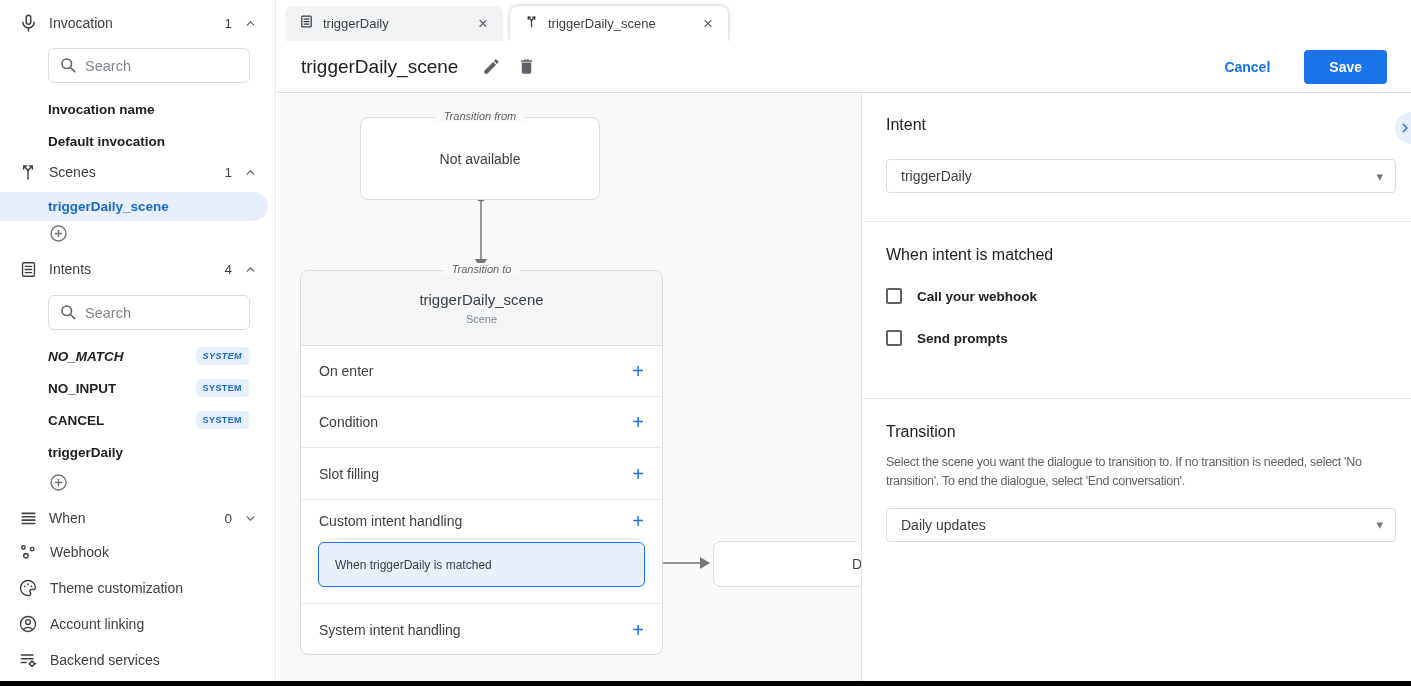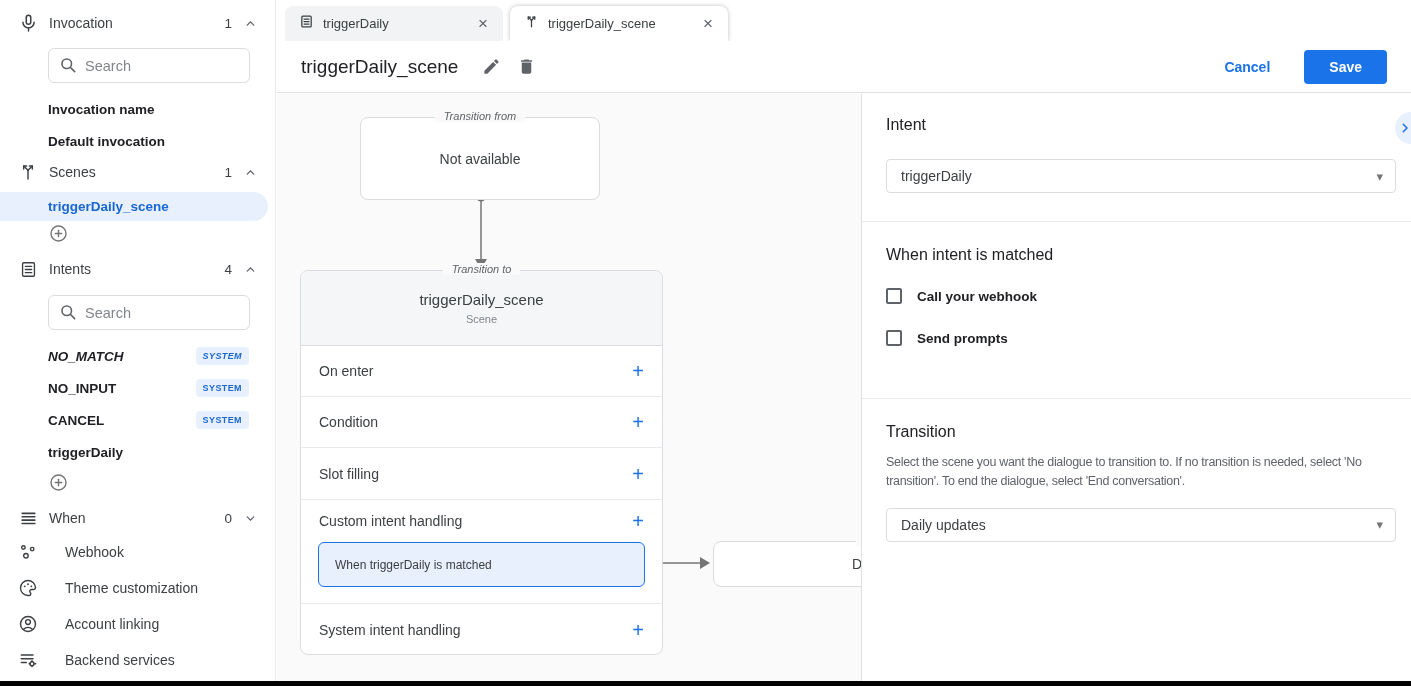--- a/index.html
+++ b/index.html
@@ -26,21 +26,21 @@
                font-size:13.5px; font-weight:bold; color:#202124; cursor:pointer; }
   .side-item .badge { margin-left:auto; margin-right:26px; background:#e8f0fe; color:#1967d2;
                       font-size:9px; font-weight:bold; letter-spacing:.4px; padding:4px 7px 4px;
                       border-radius:4px; }
   .scene-pill { display:flex; align-items:center; height:29px; width:268px; margin-top:5px;
                 padding-left:48px; background:#e8f0fe; border-radius:0 20px 20px 0;
                 font-size:13.5px; font-weight:bold; color:#1967d2; cursor:pointer; }
   .add-row { display:flex; align-items:center; height:28px; padding-left:48px; cursor:pointer; }
   .nav-row { display:flex; align-items:center; height:36px; padding:0 16px; cursor:pointer; }
   .nav-row .ic { width:24px; height:24px; display:flex; align-items:center; justify-content:center; flex:none; }
-  .nav-row .lbl { margin-left:25px; font-size:14px; color:#3c4043;text-align:center; }
+  .nav-row .lbl { margin-left:10px; font-size:14px; color:#3c4043;text-align:center; }
   .mt5{margin-top:5px;} .mt7{margin-top:7px;font-style:italic;} .mt2{margin-top:2px;}
 
   
   .main { position:absolute; left:277px; right:0; top:0; bottom:5px; background:#fff; }
   .tabbar { height:41px; background:#fff; display:flex; align-items:flex-end; padding-left:8px; }
   .tab { width:218px; height:35px; display:flex; align-items:center; gap:9px; padding:0 12px 0 14px;
          border-radius:8px 8px 0 0; cursor:pointer; position:relative; }
   .tab.inactive { background:#f1f3f4; }
   .tab.active { background:#fff; box-shadow:0 0 4px rgba(60,64,67,.34); z-index:2; }
   .tab + .tab { margin-left:7px; }

